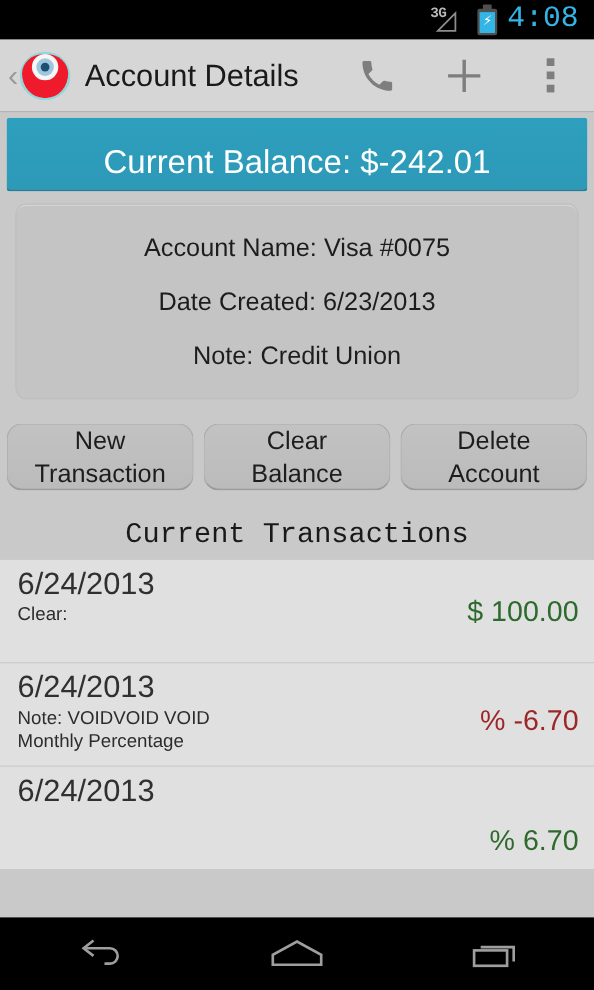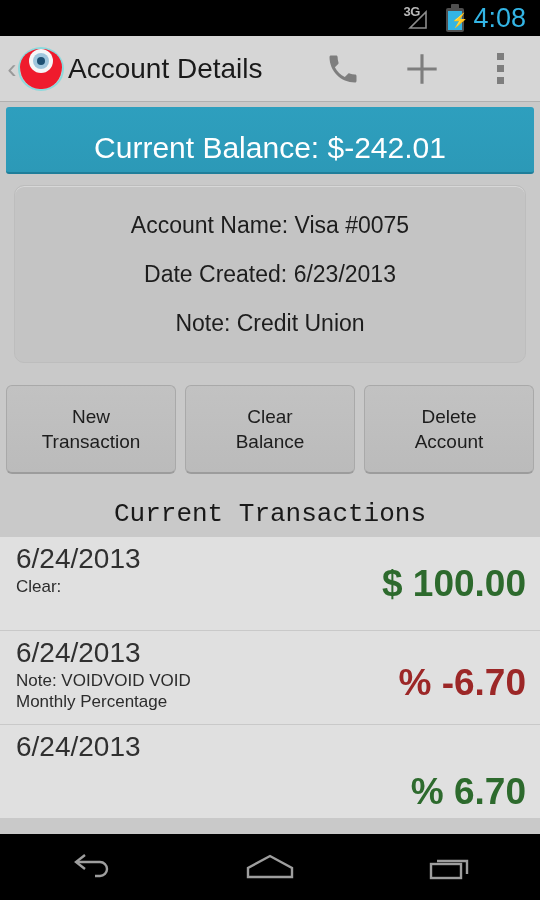--- a/index.html
+++ b/index.html
@@ -8,21 +8,21 @@
     background:#c9c9c9;
     font-family:"Liberation Sans", sans-serif;
     overflow:hidden;
   }
   .phone { position:relative; width:540px; height:900px; background:#c9c9c9; }
 
   
   .statusbar {
     height:36px; background:#000; display:flex;
     align-items:center; justify-content:flex-end;
-    padding-right:14px; gap:8px;
+    padding-right:14px; gap:8px;font-family:Liberation Mono, monospace;
   }
   .sig { position:relative; width:34px; height:26px; }
   .sig svg { position:absolute; left:2px; bottom:0; }
   .sig .g3 {
     position:absolute; left:0px; top:-1px;
     color:#b9b9b9; font-size:13px; font-weight:bold;
     letter-spacing:-0.5px;
   }
   .batt { position:relative; width:20px; height:28px; }
   .batt .shell {
@@ -71,21 +71,21 @@
   }
   .applogo .iris {
     position:absolute; left:15px; top:7px; width:16px; height:16px;
     background:#9fc6dd; border-radius:50%;
   }
   .applogo .pupil {
     position:absolute; left:19px; top:11px; width:8px; height:8px;
     background:#1c4f72; border-radius:50%;
   }
   .apptitle {
-    font-size:28px; color:#1a1a1a; margin-left:4px; white-space:nowrap;text-align:right;
+    font-size:28px; color:#1a1a1a; margin-left:13px; white-space:nowrap;text-align:right;
   }
   .abicons {
     margin-left:auto; display:flex; align-items:center; height:100%;
   }
   .abbtn {
     width:79px; height:66px; display:flex;
     align-items:center; justify-content:center;
   }
   .abbtn svg { display:block; }
   .dots { display:flex; flex-direction:column; gap:5px; }
@@ -111,48 +111,48 @@
     align-items:center; justify-content:center;
     gap:22px;
   }
   .card .line { font-size:23px; color:#1d1d1d; white-space:nowrap; }
 
   
   .btnrow {
     display:flex; gap:9px; margin:22px 6px 0 6px;
   }
   .btn {
-    flex:1; height:89px;
+    flex:1; height:61px;
     background:linear-gradient(#c2c2c2,#bbbbbb);
     border:1px solid #a9a9a9;
     border-bottom:2px solid #9c9c9c;
-    border-radius:6px;
+    border-radius:14px;
     display:flex; align-items:center; justify-content:center;
     text-align:center; line-height:1.32;
-    font-size:19px; color:#1d1d1d;
+    font-size:23px; color:#1d1d1d;
     white-space:pre-line;
   }
 
   
   .listhdr {
     margin-top:16px; height:47px;
     display:flex; align-items:center; justify-content:center;
     font-size:26px; color:#191919;font-family:Liberation Mono, monospace;
   }
   .list { background:#e0e0e0; }
   .row {
     position:relative; padding:6px 20px 9px 16px;
     border-bottom:1px solid #c9c9c9;
     min-height:94px;
   }
   .row .date { font-size:28px; color:#303030; line-height:1.16; }
   .row .note { font-size:17px; color:#2c2c2c; line-height:1.22; margin-top:2px; white-space:pre-line; }
   .row .amt {
     position:absolute; right:14px; top:50%; transform:translateY(-50%);
-    font-size:37px; white-space:pre;font-weight:bold;
+    font-size:26px; white-space:pre;
   }
   .amt.pos { color:#2d6a2d; }
   .amt.neg { color:#9c2727; }
   .row.r2 .amt { top:56%; }
   .row.r3 .amt { top:72%; }
 
   
   .navbar {
     position:absolute; left:0; bottom:0; width:540px; height:66px;
     background:#000; display:flex; align-items:center;

